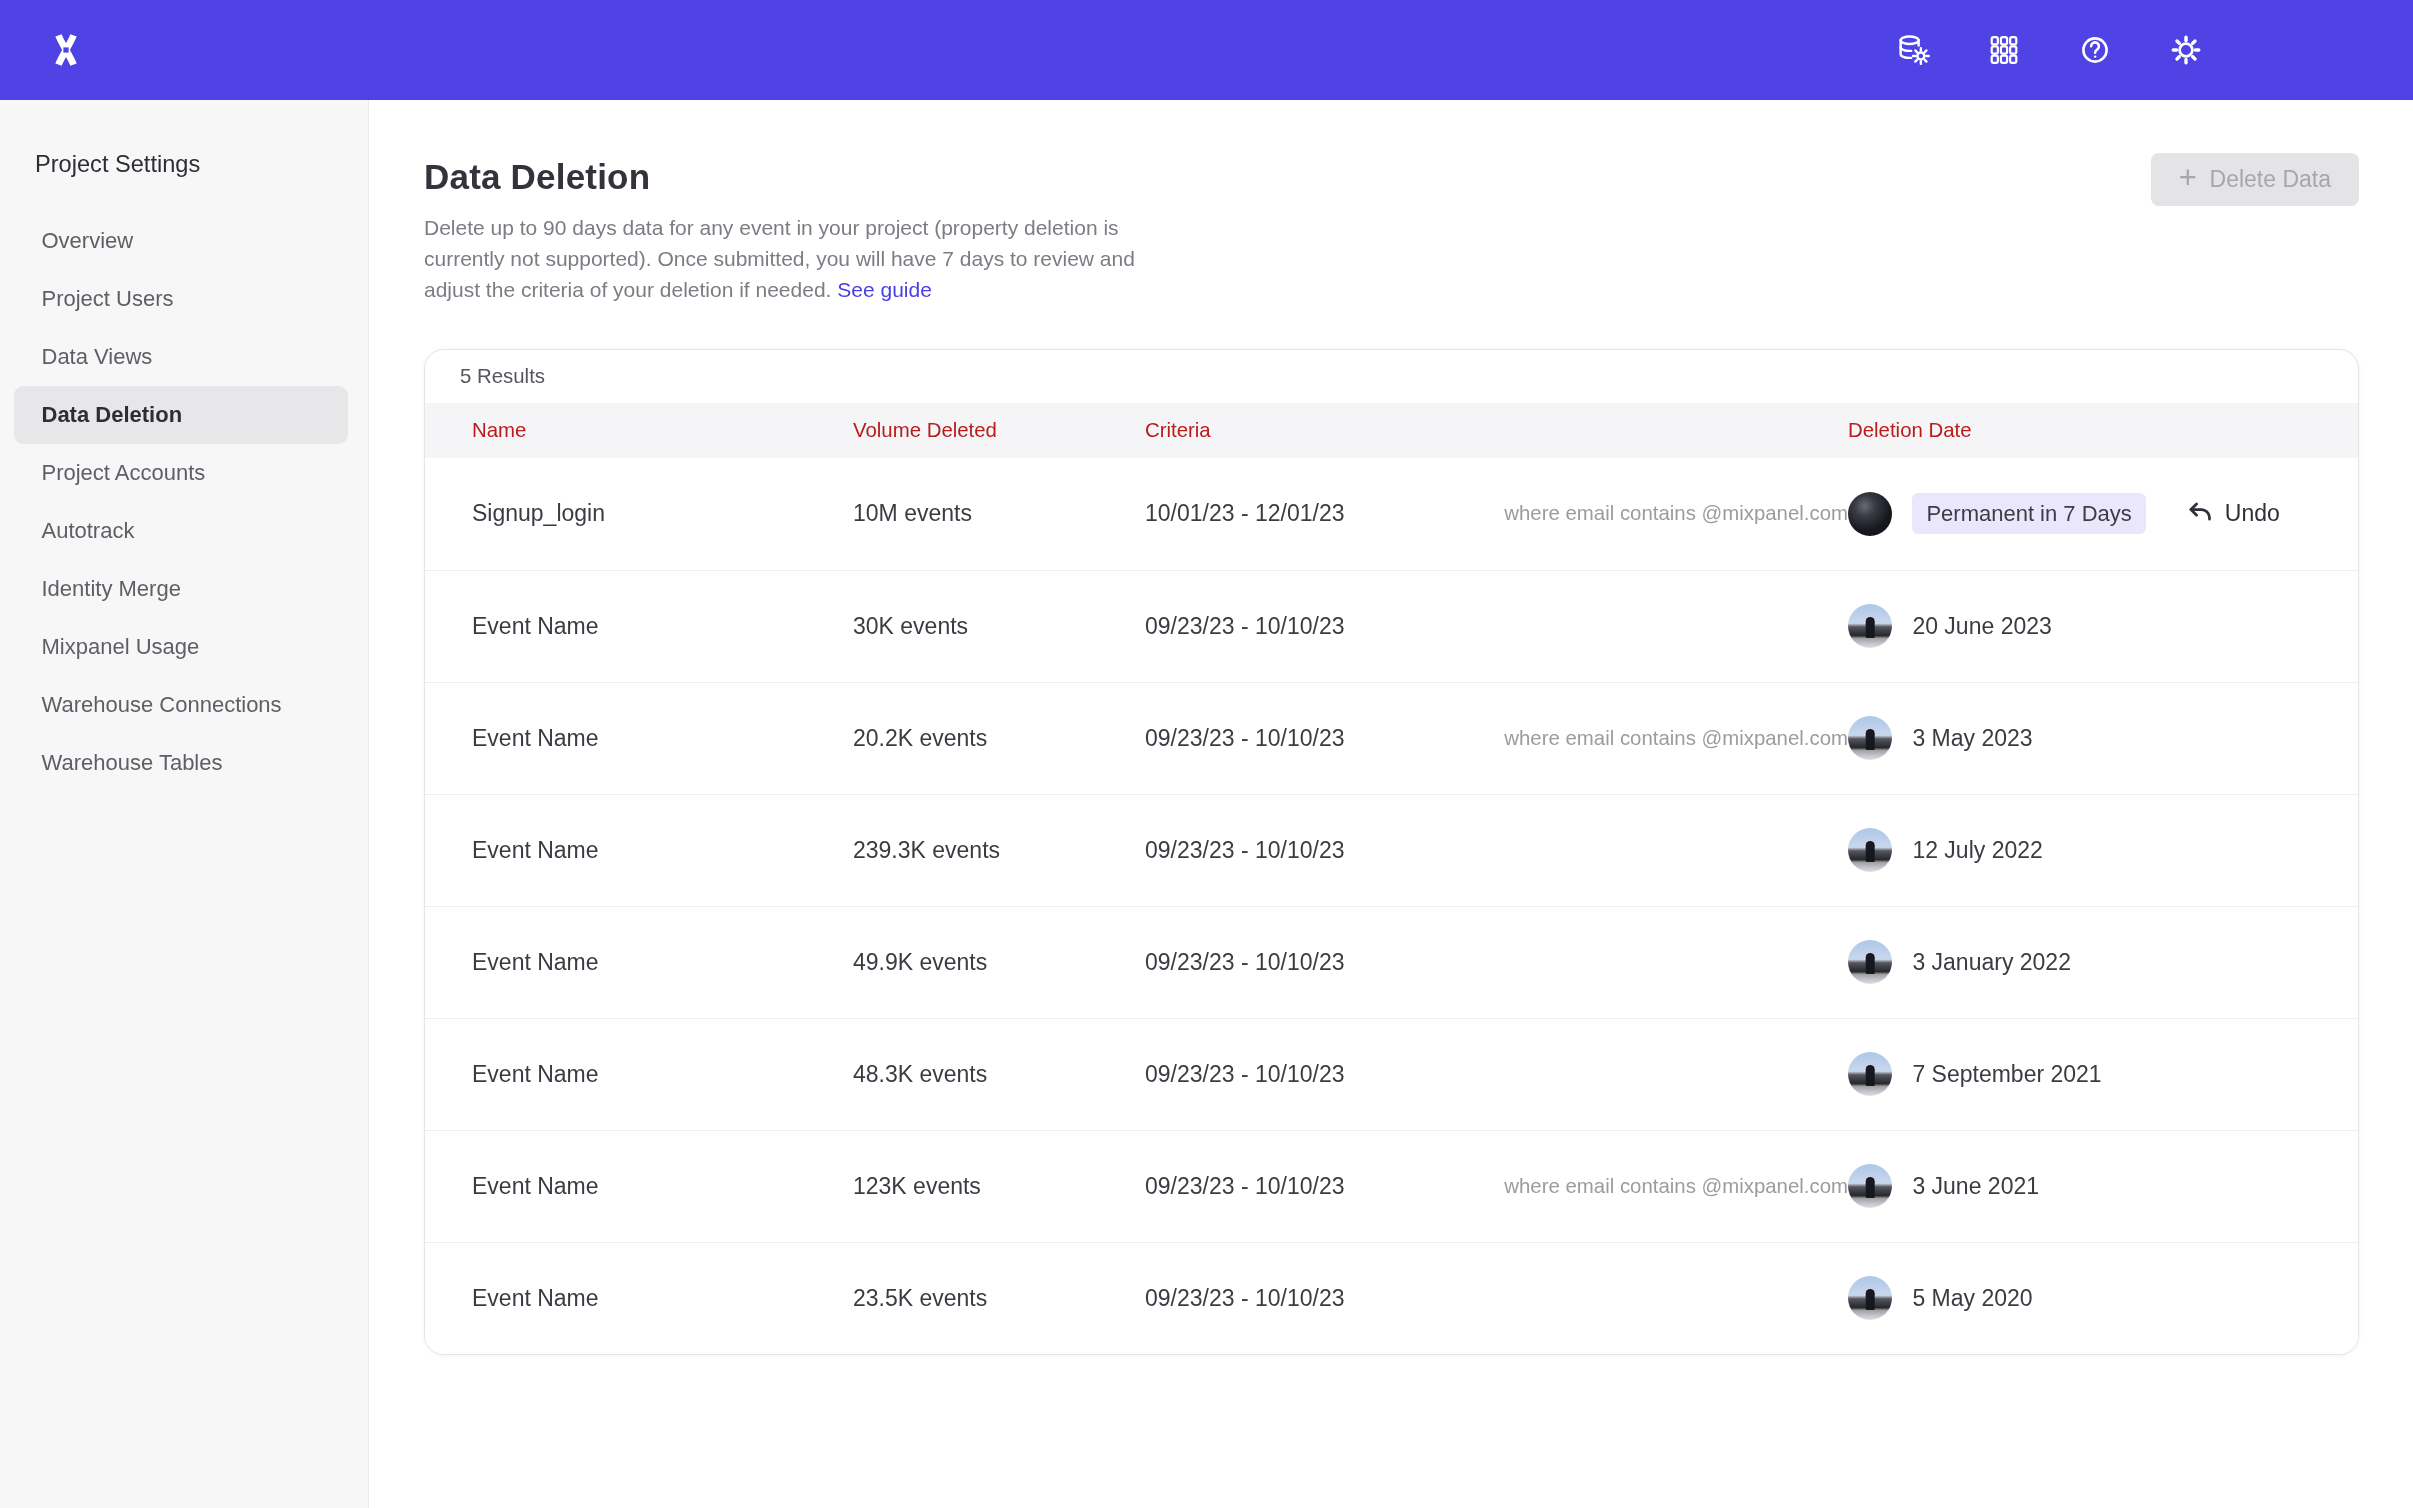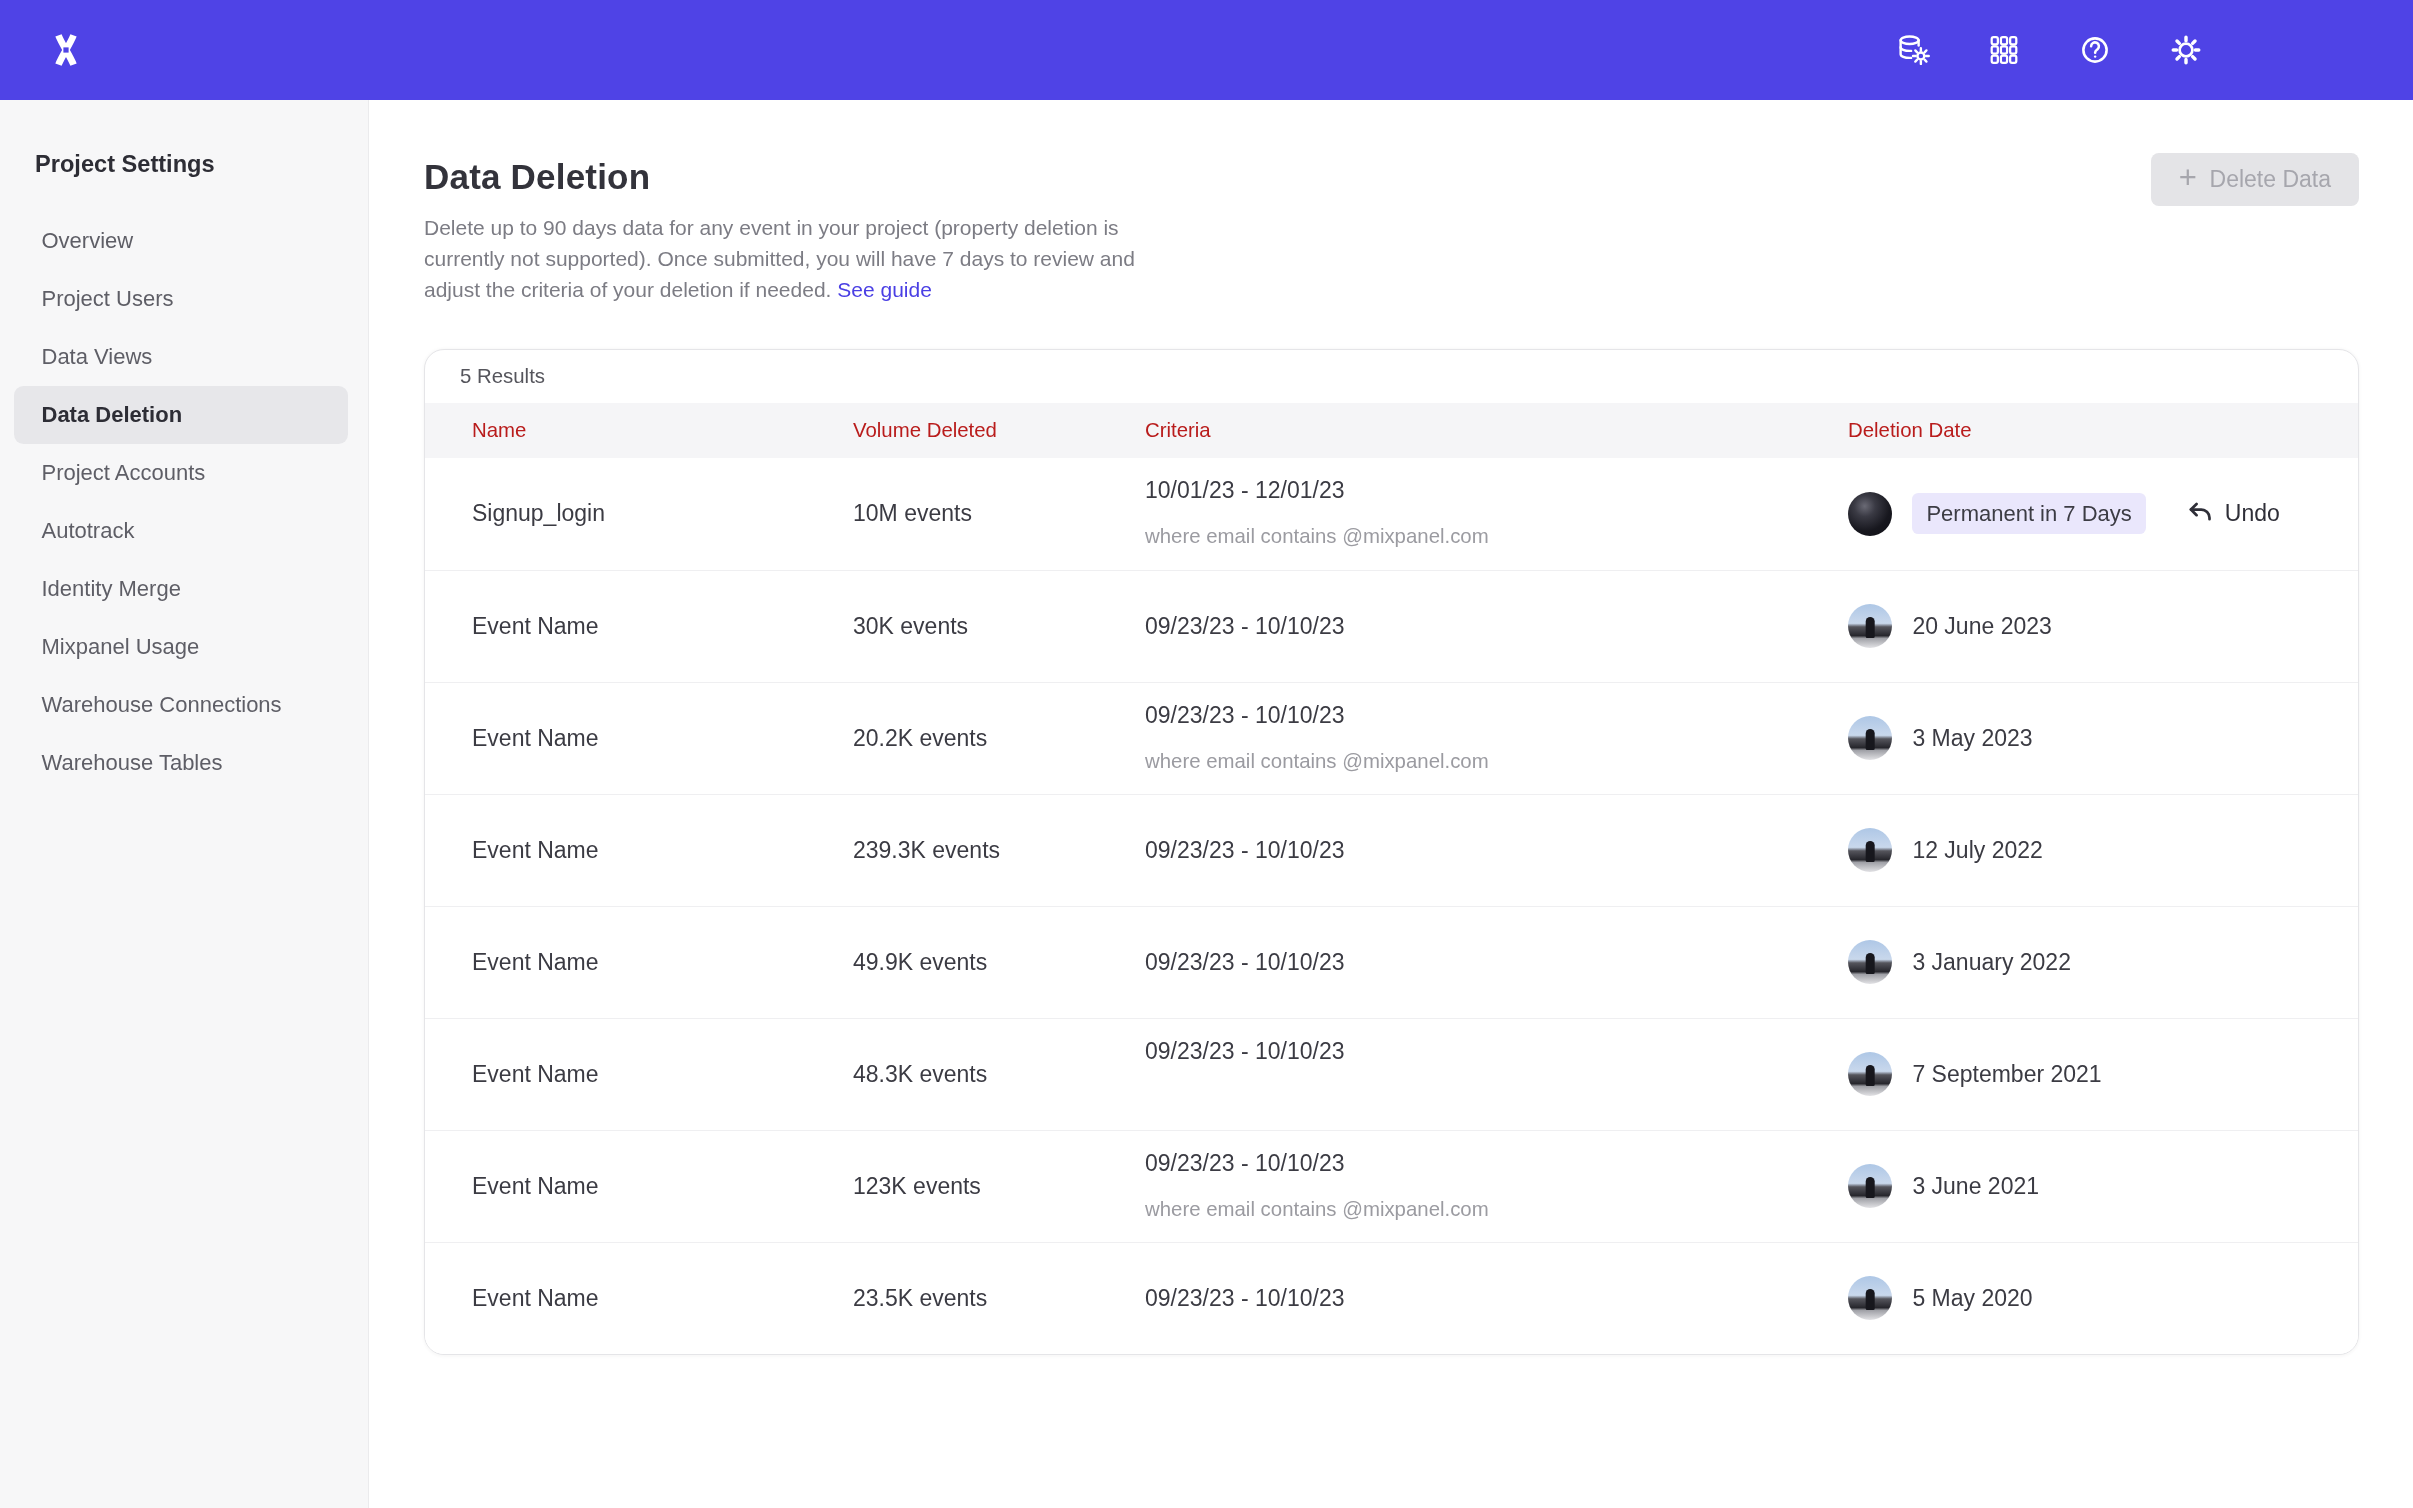--- a/index.html
+++ b/index.html
@@ -18,21 +18,21 @@
   .topbar{position:absolute;left:0;top:0;right:0;height:100px;background:var(--accent);
     display:flex;align-items:center}
   .logo{margin-left:47px;width:38px;height:38px;flex:none}
   .top-icons{position:absolute;right:209px;top:0;height:100px;display:flex;align-items:center;gap:55px}
   .icon-btn{width:36px;height:36px;border:none;background:none;padding:0;cursor:pointer;display:block}
   .icon-btn svg{width:36px;height:36px;display:block}
 
   
   .sidebar{position:absolute;left:0;top:100px;bottom:0;width:369px;background:#f7f7f8;
     border-right:1.6px solid #ebebed}
-  .sb-title{margin:50px 0 0 35px;font-size:23.6px;line-height:28px;font-weight:700;color:#2d2d35}
+  .sb-title{margin:50px 0 0 35px;font-size:23.6px;line-height:28px;font-weight:400;color:#2d2d35}
   .sb-nav{margin-top:34px}
   .sb-item{height:58px;display:flex;align-items:center;margin:0 20.4px 0 14px;padding-left:27.5px;
     border-radius:9.4px;font-size:22px;color:var(--ink-soft);cursor:pointer}
   .sb-item.active{background:#e7e7ea;color:#2d2d35;font-weight:700}
 
   
   .main{position:absolute;left:369px;top:100px;right:0;bottom:0;background:#fff}
   .page-head{position:relative;padding:55px 0 0 55px}
   .page-title{font-size:35px;line-height:44px;font-weight:700;color:var(--ink);letter-spacing:0.2px}
   .desc{margin-top:12.6px;font-size:21px;line-height:31px;color:#7c7c84}
@@ -49,21 +49,21 @@
   .results{height:53px;display:flex;align-items:center;padding-left:35px;font-size:20.4px;color:#55555c}
   .thead{display:flex;align-items:center;height:55px;background:#f5f5f7;padding-left:47px;
     font-size:20.4px;color:#b91c1c}
   .col-name{width:381px;flex:none}
   .col-volume{width:292px;flex:none}
   .col-criteria{width:703px;flex:none}
   .col-deletion{flex:1}
   .trow{display:flex;align-items:center;height:112px;padding-left:47px;background:#fff}
   .trow + .trow{border-top:1.6px solid #efeff1}
   .cell{font-size:23px;color:#3b3b43}
-  .cell.col-criteria{display:flex;flex-direction:column;justify-content:space-between;
+  .cell.col-criteria{display:flex;flex-direction:row;justify-content:space-between;
     align-items:flex-start;gap:19px}
   .criteria-main{font-size:23px;color:#3b3b43}
   .criteria-sub{font-size:20.4px;color:var(--ink-muted);min-height:27px;line-height:27px}
   .cell.col-deletion{display:flex;align-items:center}
   .avatar{width:44px;height:44px;border-radius:50%;margin-right:20.4px;flex:none;position:relative;overflow:hidden}
   .avatar.photo{background:linear-gradient(180deg,#aec7e6 0%,#c9d8ec 44%,#55555c 52%,#26262c 72%,#9fa0a6 78%,#e3e3e6 100%)}
   .avatar.photo .fig{position:absolute;left:50%;top:30%;width:8.6px;height:21px;
     transform:translateX(-50%);background:#17171d;border-radius:4.7px 4.7px 1.6px 1.6px}
   .avatar.dark{background:radial-gradient(circle at 38% 32%,#6a6a75 0%,#3a3a44 26%,#17171e 62%,#101016 100%)}
   .badge{background:var(--badge-bg);color:#3c3c44;font-size:22px;line-height:22px;

